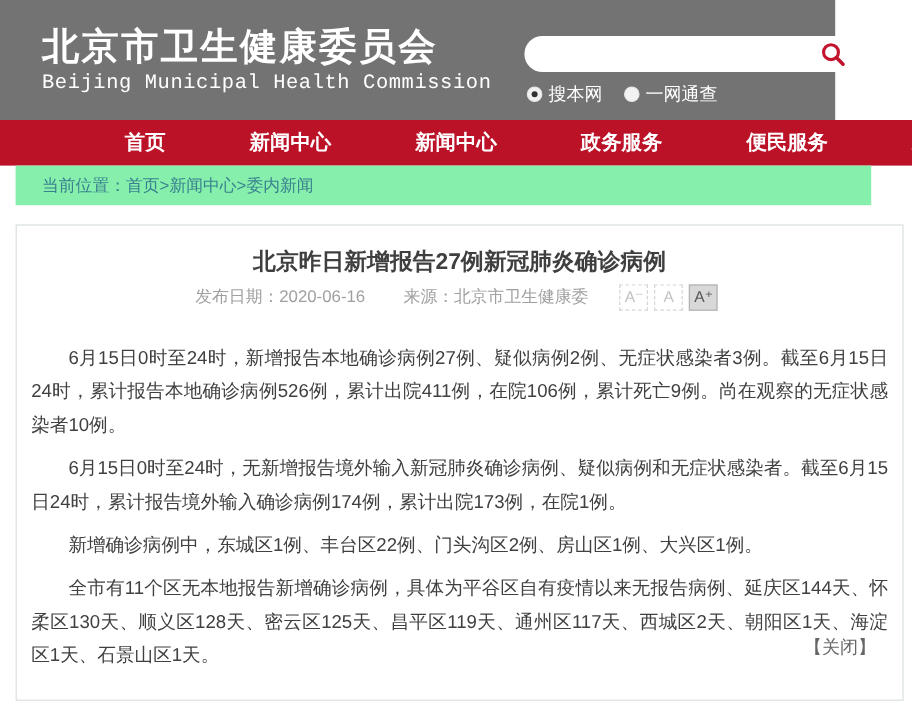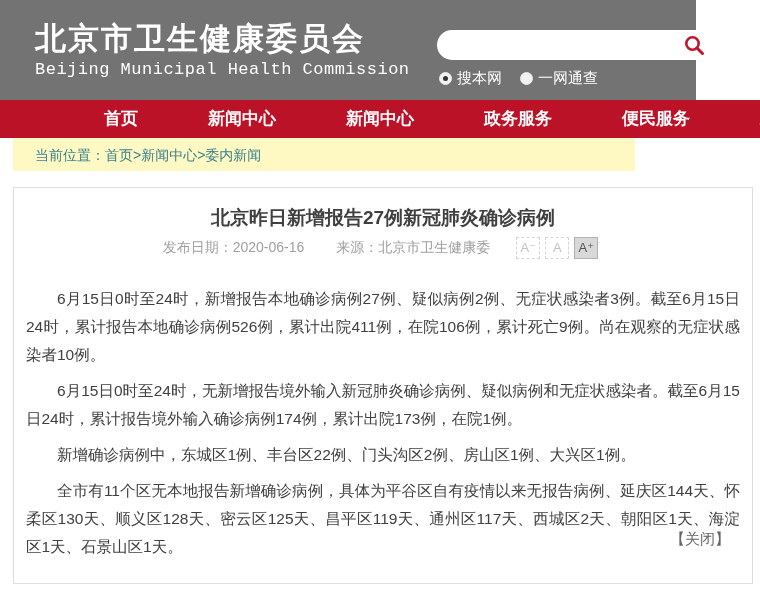--- a/index.html
+++ b/index.html
@@ -20,21 +20,21 @@
   .radio-item { display:flex; align-items:center; margin-right:18px; cursor:pointer; }
   .radio-circle { width:13px; height:13px; border-radius:50%; background:#f2f2f2; border:1px solid #e8e8e8; margin-right:5px; position:relative; }
   .radio-circle.checked::after { content:""; position:absolute; left:3px; top:3px; width:5px; height:5px; border-radius:50%; background:#333333; }
 
   
   .main-nav { width:760px; height:38px; background:#BC1228; overflow:hidden; }
   .nav-inner { display:flex; width:830px; height:38px; }
   .nav-item { width:138px; text-align:right; line-height:38px; color:#ffffff; font-size:17px; font-weight:bold; cursor:pointer; }
 
   
-  .breadcrumb-bar { margin-left:13px; width:622px; height:33px; background:#fef9c3; line-height:33px; padding-left:22px; }
+  .breadcrumb-bar { margin-left:13px; width:713px; height:33px; background:#86efac; line-height:33px; padding-left:22px; }
   .breadcrumb { font-size:14px; color:#38808F; }
 
   
   .article-card { margin:16px 0 0 13px; width:740px; height:397px; background:#ffffff; border:1px solid #DBDFE1; padding:0 12px; position:relative; }
   .article-title { text-align:center; margin-top:17px; font-size:19px; font-weight:bold; color:#3F3F3F; }
   .article-meta { display:flex; justify-content:center; align-items:center; margin-top:6px; color:#A0A0A0; font-size:14px; }
   .meta-date { margin-right:32px; }
   .meta-source { margin-right:26px; }
   .font-size-btns { display:flex; align-items:center; }
   .fs-btn { width:24px; height:22px; margin-right:5px; font-size:13px; text-align:center; line-height:20px; cursor:pointer; background:#ffffff; border:1px dashed #D5D5D5; color:#C2C2C2; }

